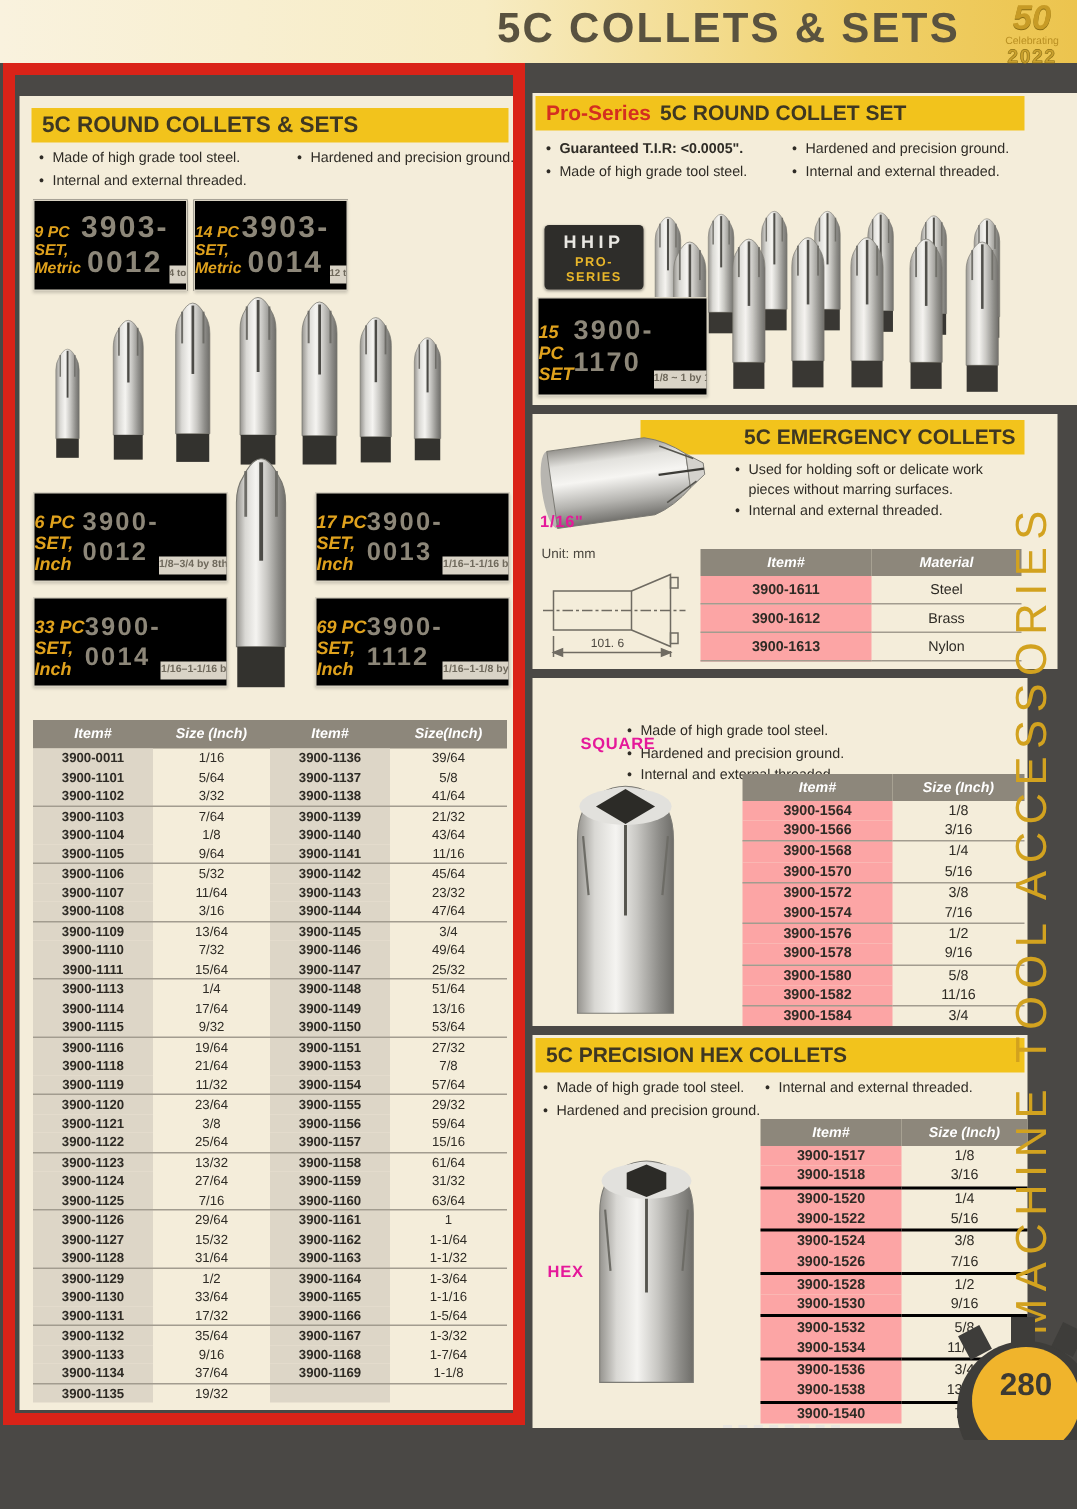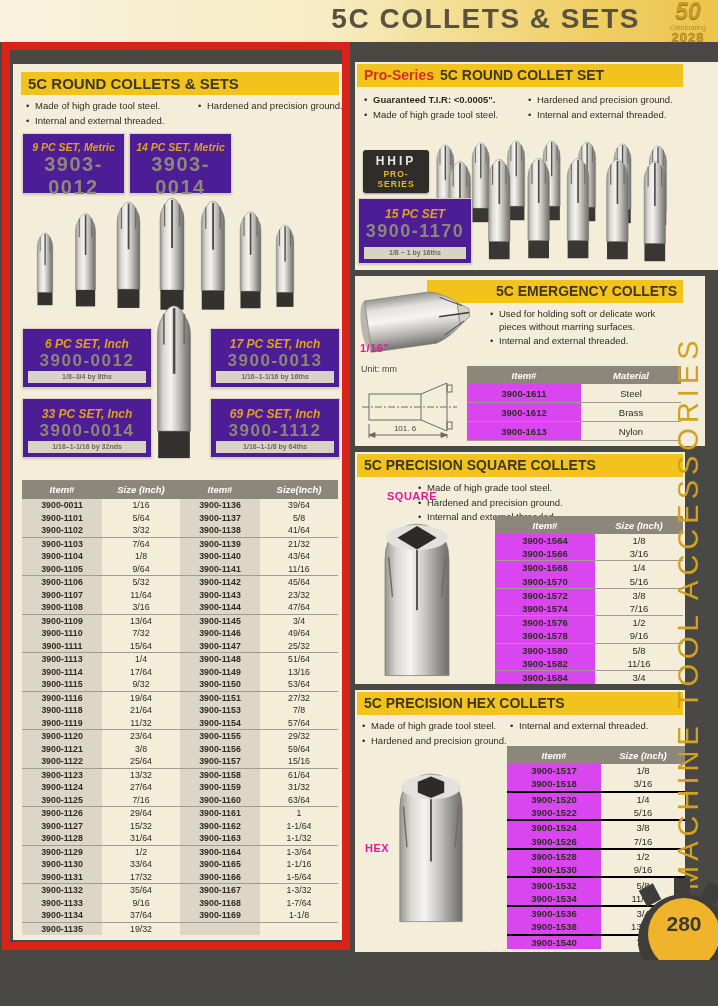--- a/index.html
+++ b/index.html
@@ -23,22 +23,22 @@
   .panel{position:absolute;background:#f4edda;}
   .band{position:absolute;background:#f2c31c;color:#3e3722;font-weight:bold;
         font-size:14.5px;line-height:23px;padding-left:7px;white-space:nowrap;}
   .band .red{color:#d42e20;margin-right:6px;}
   .bullets{position:absolute;font-size:9.5px;color:#2e2b25;}
   .bullet-item{position:relative;padding-left:10px;line-height:12.5px;margin-bottom:2px;}
   .bullet-item::before{content:"•";position:absolute;left:1px;top:0;}
   .b-bold{font-weight:bold;}
 
   
-  .set-box{position:absolute;background:#4c1d95;border:1px solid #d8d2c2;
-        box-shadow:0 1px 2px rgba(0,0,0,.18);display:flex;flex-direction:column;align-items:center;}
+  .set-box{position:absolute;background:#000000;border:1px solid #d8d2c2;
+        box-shadow:0 1px 2px rgba(0,0,0,.18);display:flex;flex-direction:row;align-items:center;}
   .set-name{color:#e0a21d;font-weight:bold;font-style:italic;}
   .set-item{color:#8d8779;font-weight:bold;letter-spacing:1.5px;}
   .set-range{background:#d9d3c6;color:#6f695c;font-weight:bold;width:calc(100% - 10px);
         text-align:center;margin-top:auto;margin-bottom:4px;white-space:nowrap;overflow:hidden;}
   .metric .set-name{font-size:10.5px;margin-top:7px;}
   .metric .set-item{font-size:20px;text-align:center;}
   .metric .set-range{font-size:6.5px;line-height:12px;}
   .inch .set-name{font-size:12px;margin-top:8px;}
   .inch .set-item{font-size:17px;}
   .inch .set-range{font-size:7px;line-height:12px;}
@@ -51,21 +51,21 @@
   .data-table{position:absolute;}
   .data-table th{background:#8d877b;color:#fff;font-style:italic;font-weight:bold;}
   .data-table td{text-align:center;padding:0;color:#2e2b25;}
   .data-table td.item{background:#ddd6c7;font-weight:bold;}
   .big-table{width:316px;}
   .big-table th{font-size:9.5px;height:17px;}
   .big-table td{font-size:8.8px;height:12.5px;line-height:12px;}
   .big-table tbody tr:nth-child(3n) td{border-bottom:1px solid #a29c8f;}
   .right-table th{font-size:9.5px;height:16px;}
   .right-table td{font-size:9.5px;}
-  .right-table td.item{background:#d946ef;}
+  .right-table td.item{background:#fca5a5;}
   .sq-table{width:188px;} .sq-table td{height:13.2px;text-align:center;}
   .sq-table tbody tr:nth-child(2n) td{border-bottom:1px solid #a29c8f;}
   .hex-table{width:178px;} .hex-table td{height:13.3px;}
   .hex-table tbody tr:nth-child(2n) td{border-bottom:2px solid #000000;}
   .em-table{width:214px;} .em-table td{height:18px;}
   .em-table tbody tr td{border-bottom:1px solid #a29c8f;}
 
   .shape-label{position:absolute;color:#e5189a;font-weight:bold;font-size:11px;letter-spacing:.5px;}
   .unit-label{position:absolute;font-size:9px;color:#4a463e;}
 
@@ -117,21 +117,21 @@
         <rect x="38" y="12" width="1.6" height="26" fill="#6d6c67"></rect>
       </g>
     </defs>
   </svg>
 
   <div class="banner">
     <div class="banner-title">5C COLLETS &amp; SETS</div>
     <div class="emblem">
       <div class="emblem-50">50</div>
       <div class="emblem-celebrating">Celebrating</div>
-      <div class="emblem-year">2028</div>
+      <div class="emblem-year">2022</div>
     </div>
   </div>
 
   <div class="panel" style="left:13px;top:64px;width:334px;height:876px;">
     <div class="band" style="left:8px;top:8px;width:311px;font-size:15px;">5C ROUND COLLETS &amp; SETS</div>
 
     <div class="bullets" style="left:12px;top:36px;width:170px;">
       <div class="bullet-item">Made of high grade tool steel.</div>
       <div class="bullet-item">Internal and external threaded.</div>
     </div>
@@ -525,21 +525,20 @@
           </tr>
           <tr>
             <td class="item">3900-1613</td>
             <td>Nylon</td>
           </tr>
       </tbody>
     </table>
   </div>
 
   <div class="panel" style="left:355px;top:452px;width:330px;height:232px;">
-    <div class="band" style="left:2px;top:2px;width:319px;font-size:14px;">5C PRECISION SQUARE COLLETS</div>
     <div class="bullets" style="left:62px;top:30px;width:266px;">
       <div class="bullet-item">Made of high grade tool steel.</div>
       <div class="bullet-item">Hardened and precision ground.</div>
       <div class="bullet-item">Internal and external threaded.</div>
     </div>
     <div class="shape-label" style="left:32px;top:38px;">SQUARE</div>
 
     <svg class="abs" style="left:12px;top:66px;" width="100" height="160" viewBox="0 0 80 130">
       <path d="M14,34 Q14,15 26,9 Q33,5 40,5 Q47,5 54,9 Q66,15 66,34 L66,128 L14,128 Z" fill="url(#metal)" stroke="#7d7c76" stroke-width="0.6"></path>
       <ellipse cx="40" cy="16" rx="25" ry="10" fill="#e2e1dd"></ellipse>

